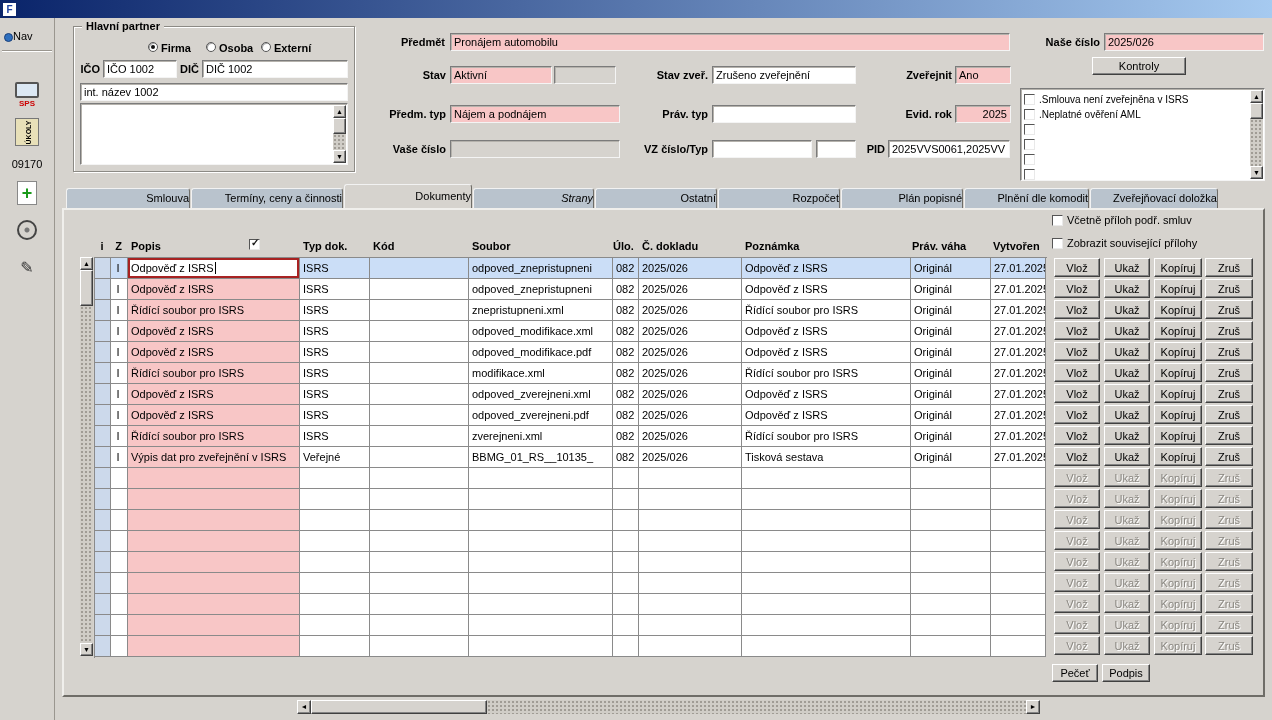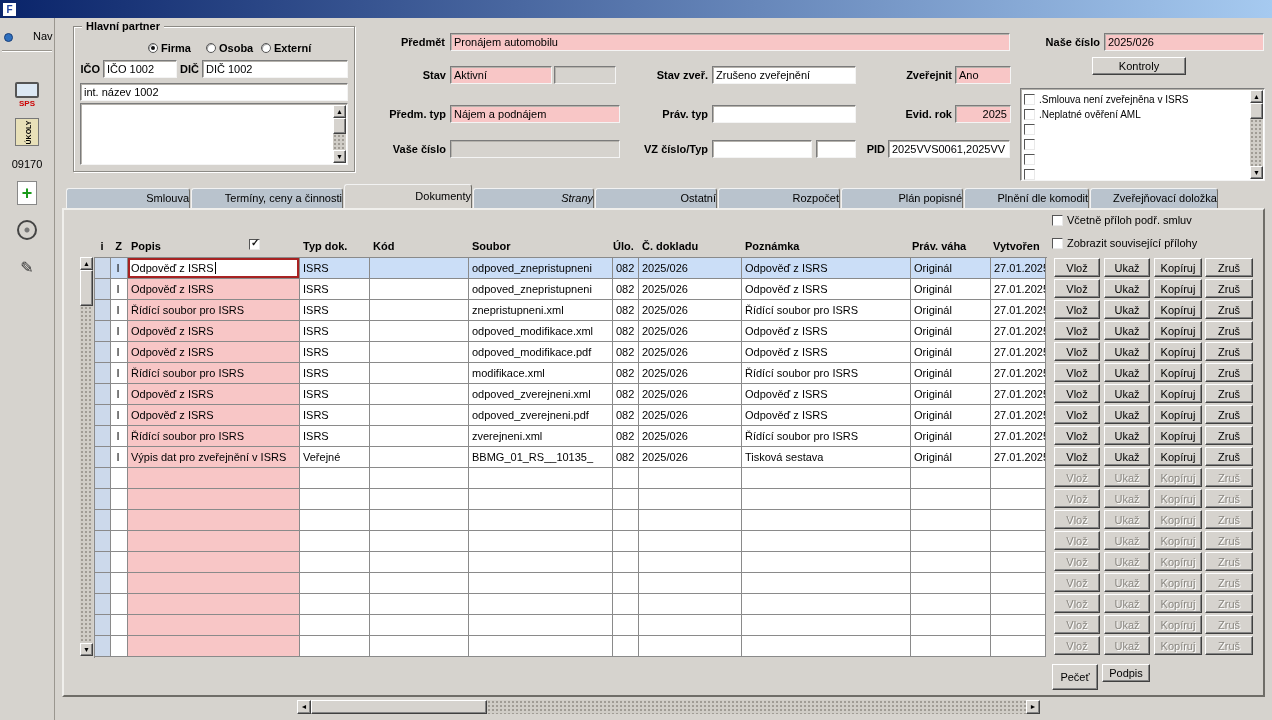--- a/index.html
+++ b/index.html
@@ -6,21 +6,21 @@
   html,body{width:1272px;height:720px;overflow:hidden}
   body{position:relative;background:var(--window-bg,#d6d3ce);font-family:"Liberation Sans",sans-serif;font-size:11px;color:#000}
 
   .titlebar{position:absolute;left:0;top:0;width:1272px;height:18px;
     background:linear-gradient(90deg,var(--titlebar-start,#0a246a),var(--titlebar-end,#a6caf0));
     color:#fff;font-weight:bold;display:flex;align-items:center;gap:4px;padding-left:3px;white-space:nowrap}
   .app-icon{display:inline-block;width:13px;height:13px;background:#fff;color:#1a3fa0;font-size:10px;
     font-weight:bold;text-align:center;line-height:13px;flex:0 0 auto}
 
   .sidebar{position:absolute;left:0;top:18px;width:55px;height:702px;border-right:1px solid #9a968f;background:var(--window-bg)}
-  .nav-item{position:absolute;left:4px;top:12px;display:flex;align-items:flex-end;gap:20px}
+  .nav-item{position:absolute;left:4px;top:12px;display:flex;align-items:flex-end;gap:0}
   .nav-dot{width:9px;height:9px;border-radius:50%;background:#2e6fbe;border:1px solid #1a3f7a}
   .side-sep{position:absolute;left:2px;top:32px;width:50px;border-top:1px solid #9a968f;border-bottom:1px solid #fff}
   .side-btn{position:absolute;left:7px;width:40px;text-align:center;cursor:pointer}
   .monitor-icon{width:24px;height:16px;margin:0 auto;background:#dce8f4;border:2px solid #555;border-radius:2px}
   .sps-label{color:var(--sps-red,#c00);font-weight:bold;font-size:8px;margin-top:1px}
   .ukoly-icon{width:24px;height:28px;margin:0 auto;background:#e8e0b8;border:1px solid #777;position:relative;overflow:hidden}
   .ukoly-txt{position:absolute;left:-7px;top:10px;font-size:7px;font-weight:bold;transform:rotate(-90deg);white-space:nowrap;width:38px}
   .side-code{position:absolute;width:100%;text-align:center}
   .plus-icon{width:20px;height:24px;margin:0 auto;background:#fff;border:1px solid #888;color:var(--plus-green,#1a9a1a);font-size:18px;font-weight:bold;line-height:22px}
   .circle-icon{width:20px;height:20px;margin:0 auto;border:2px solid #444;border-radius:50%;background:radial-gradient(circle,#777 2px,transparent 3px)}
@@ -35,21 +35,21 @@
   .field.pink{background:var(--field-pink,#f8c6c6)}
   .field.gray{background:var(--window-bg)}
   .field.right{text-align:right}
 
   .btn,.rbtn{background:var(--window-bg);border:1px solid;border-color:#fff #404040 #404040 #fff;
     box-shadow:inset -1px -1px 0 #848484;text-align:center;font-family:inherit;font-size:11px;padding:0;cursor:pointer;color:#000}
   .btn{position:absolute}
   .rbtn{position:absolute;height:19px}
   .rbtn.disabled{color:#8a8781;text-shadow:1px 1px 0 #fff}
 
-  .radio-opt{position:absolute;display:flex;gap:3px;align-items:center;font-weight:bold}
+  .radio-opt{position:absolute;display:flex;gap:3px;font-weight:bold}
   .radio{display:inline-block;width:10px;height:10px;border-radius:50%;background:#fff;border:1px solid #555;box-shadow:inset 1px 1px 0 #aaa}
   .radio.sel::after{content:"";display:block;width:4px;height:4px;margin:2px;border-radius:50%;background:#111}
 
   .cb{display:inline-block;width:11px;height:11px;background:#fff;border:1px solid;border-color:#555 #e9e9e9 #e9e9e9 #555;position:relative;flex:0 0 auto}
   .cb.checked::after{content:"✓";position:absolute;left:1px;top:-3px;font-size:10px;font-weight:bold;color:#111}
   .chk-line{position:absolute;display:flex;gap:4px;align-items:flex-end;white-space:nowrap}
 
   .addr{position:absolute;left:80px;top:103px;width:268px;height:62px;background:#fff;border:1px solid;
     border-color:#7b7b7b #f4f4f4 #f4f4f4 #7b7b7b;box-shadow:inset 1px 1px 0 #b5b2ac;padding:1px 16px 0 3px;overflow:hidden;line-height:13px}
   .klist{position:absolute;left:1020px;top:88px;width:245px;height:93px;background:#fff;border:1px solid;
@@ -615,21 +615,21 @@
       <button class="rbtn disabled" disabled="" style="left: 151px; width: 48px;">Zruš</button>
     </div>
     <div class="btn-row" style="top: 378px;">
       <button class="rbtn disabled" disabled="" style="left: 0px; width: 46px;">Vlož</button>
       <button class="rbtn disabled" disabled="" style="left: 50px; width: 46px;">Ukaž</button>
       <button class="rbtn disabled" disabled="" style="left: 100px; width: 48px;">Kopíruj</button>
       <button class="rbtn disabled" disabled="" style="left: 151px; width: 48px;">Zruš</button>
     </div>
   </div>
 
-<button class="btn" style="left:1052px;top:664px;width:46px;height:26px">Pečeť</button>
+<button class="btn" style="left:1052px;top:664px;width:46px;height:18px">Pečeť</button>
 <button class="btn" style="left:1102px;top:664px;width:48px;height:18px">Podpis</button>
 
 <div style="position:absolute;left:297px;top:700px;width:743px;height:14px">
   <div class="sbtn" style="left:0;top:0;width:14px;height:14px">◄</div>
   <div class="strough" style="left:14px;right:14px;top:0;height:14px"></div>
   <div class="sthumb" style="left:14px;top:0;width:176px;height:14px"></div>
   <div class="sbtn" style="right:0;top:0;width:14px;height:14px">►</div>
 </div>
 
 </body></html>

